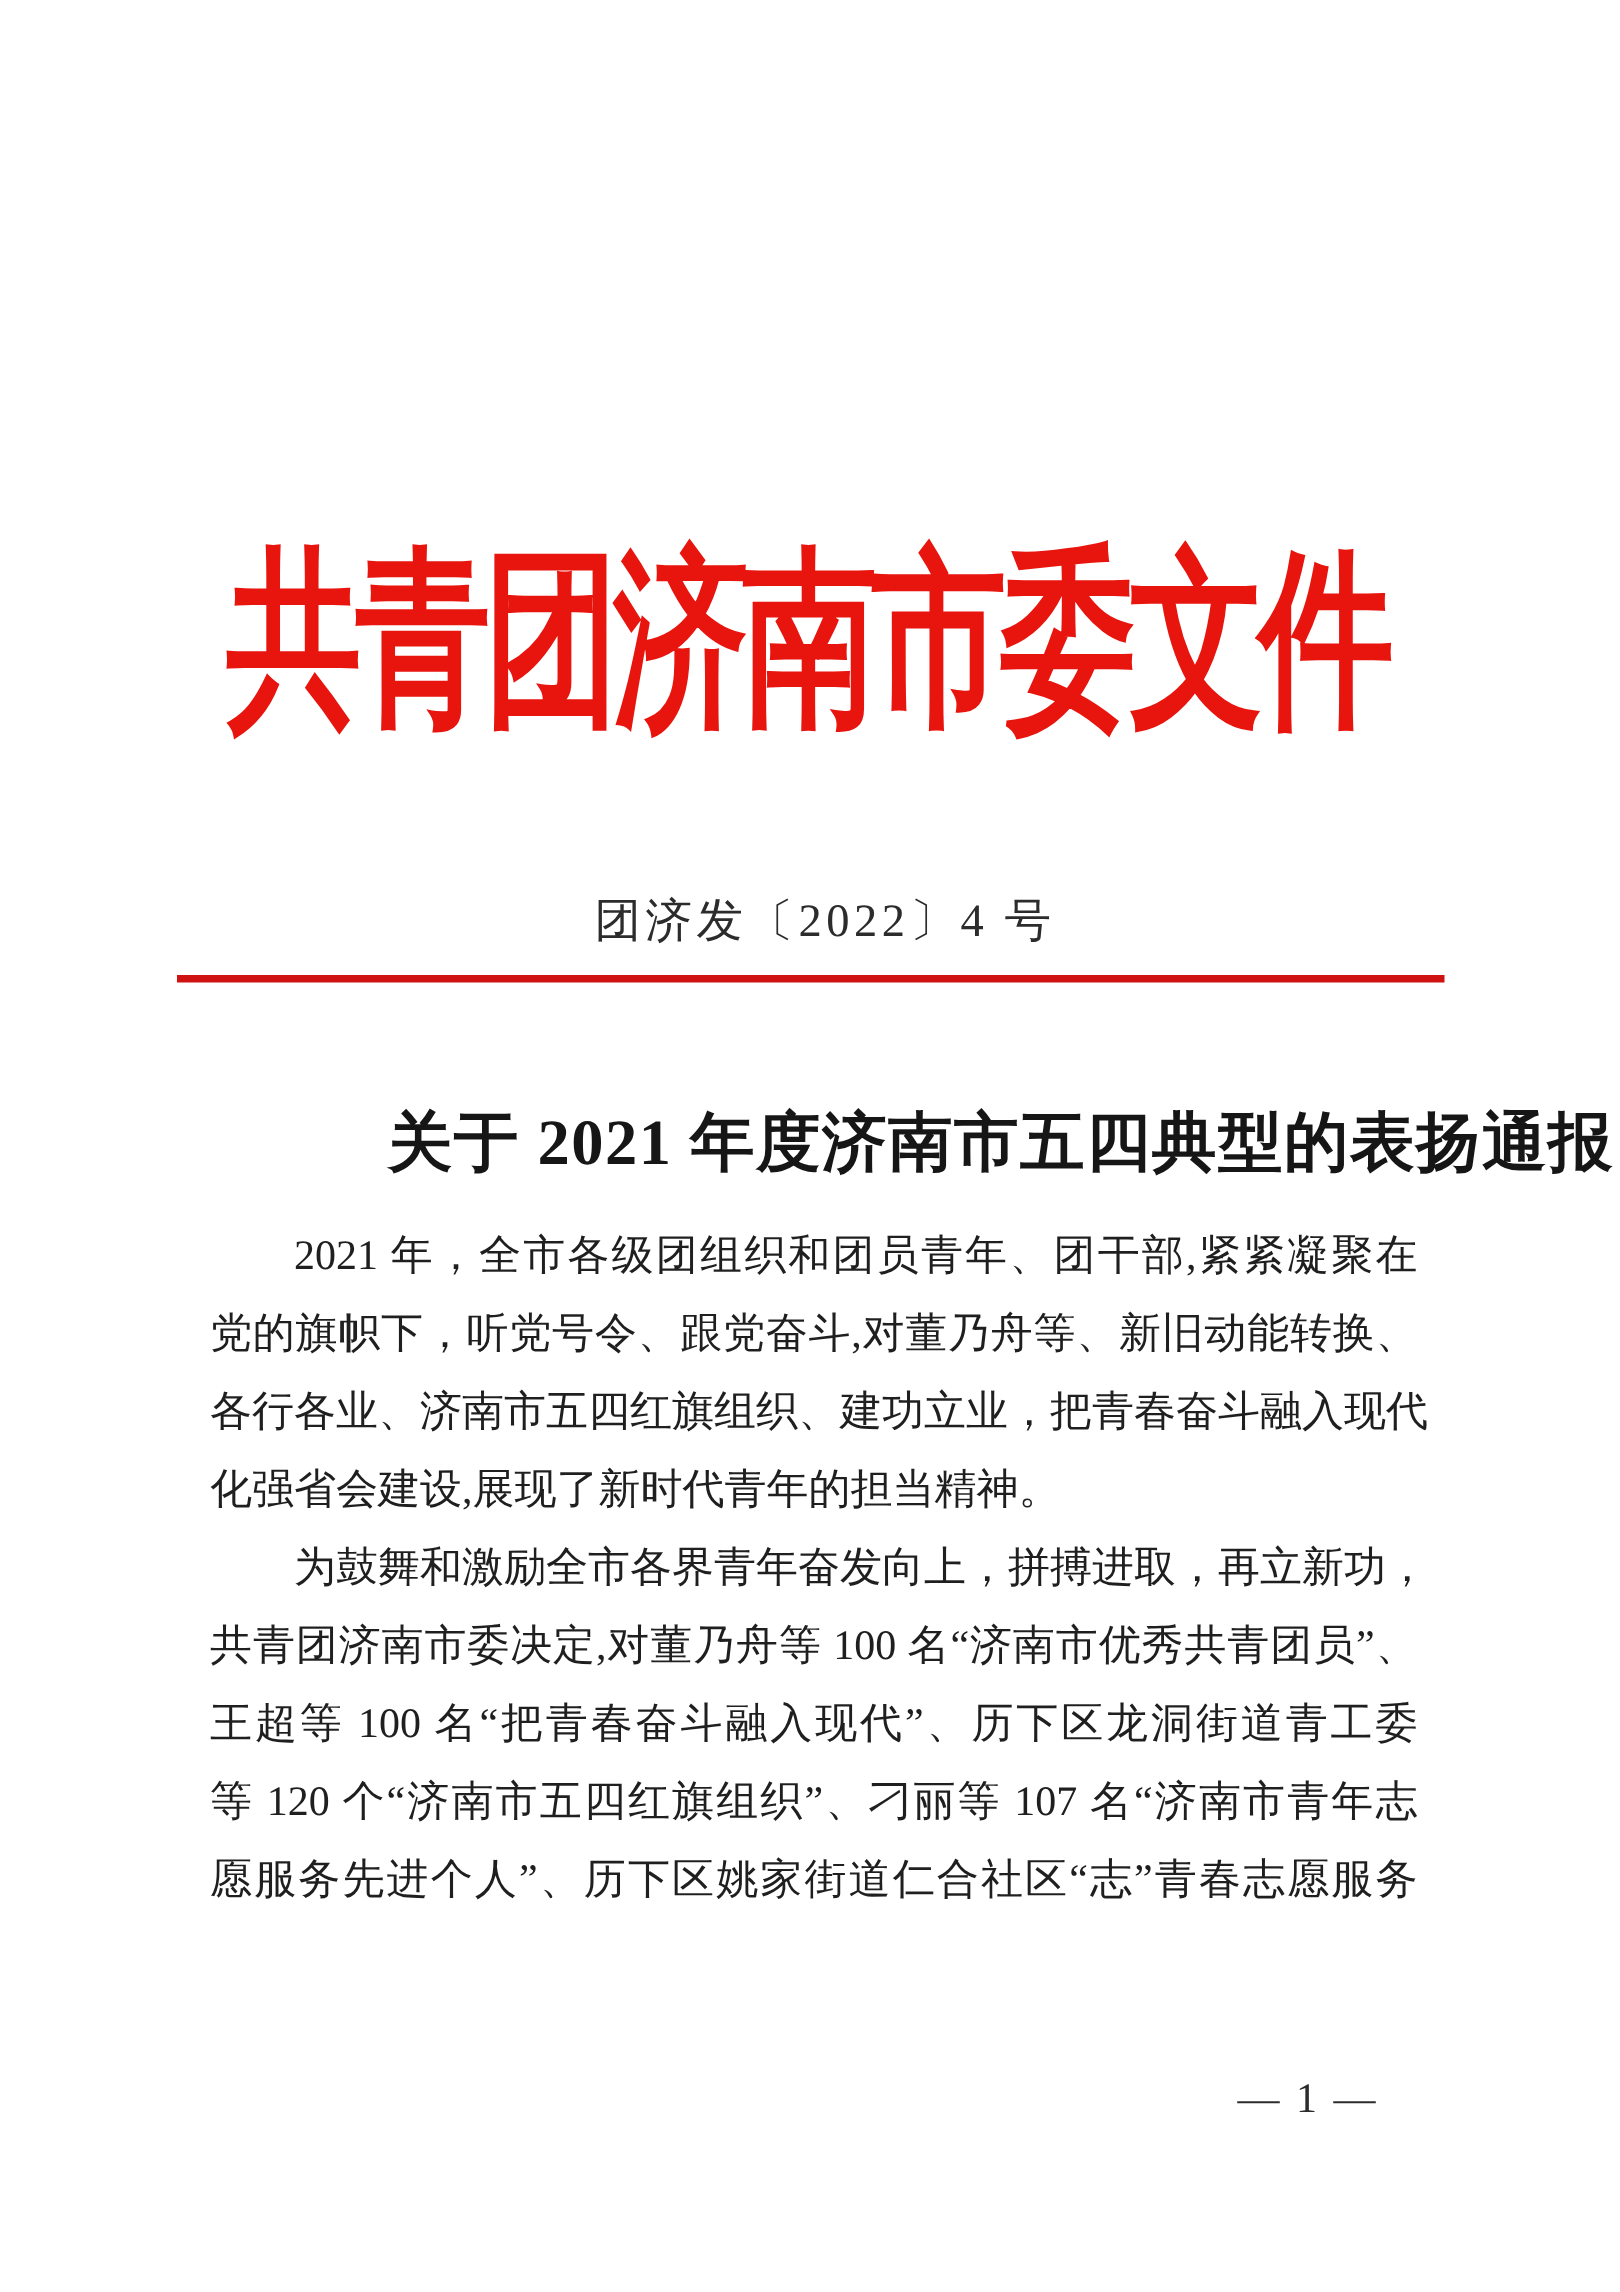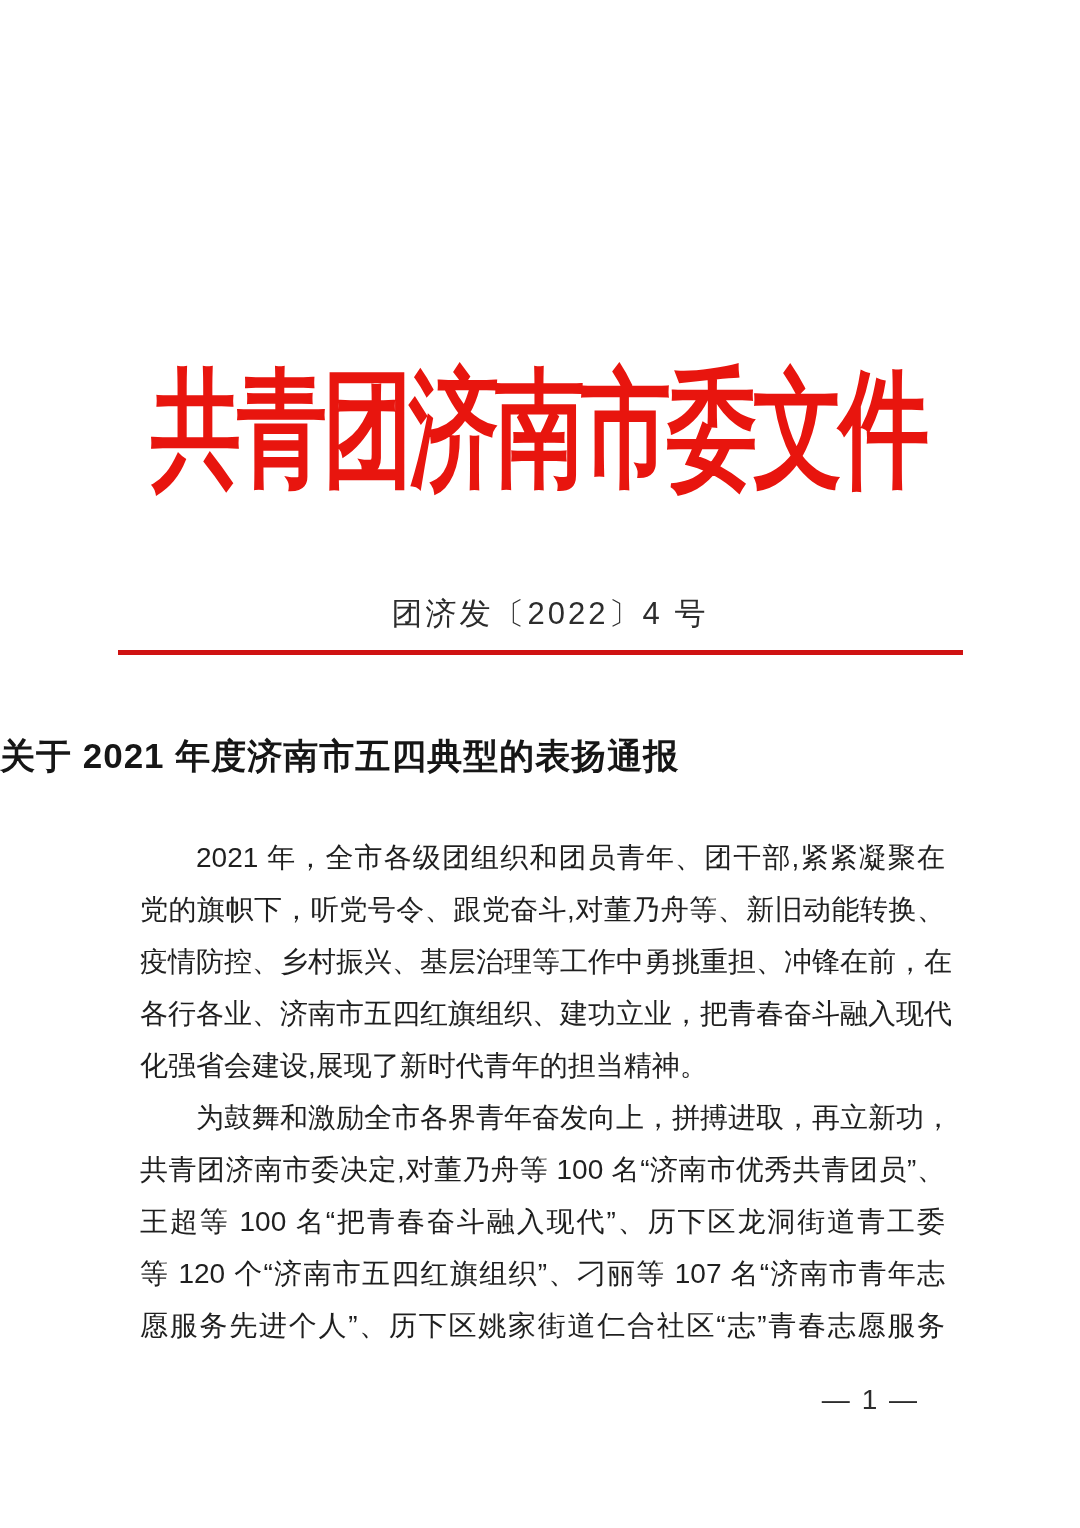--- a/index.html
+++ b/index.html
@@ -6,21 +6,21 @@
     margin: 0;
     padding: 0;
     background: #ffffff;
   }
   .page {
     position: relative;
     width: 1076px;
     height: 1528px;
     background: #ffffff;
     overflow: hidden;
-    font-family: Liberation Sans, sans-serif;
+    font-family: Liberation Serif, serif;
   }
   .red-title {
     position: absolute;
     top: 358px;
     left: 0;
     width: 100%;
     text-align: center;
     font-size: 90px;
     font-weight: bold;
     color: #e8150e;
@@ -46,29 +46,29 @@
     left: 118px;
     width: 845px;
     height: 5px;
     background: #cf1212;
   }
   .notice-title {
     position: absolute;
     top: 733px;
     left: 0;
     width: 100%;
-    text-align: left;
-    font-size: 35px;
+    text-align: right;
+    font-size: 43px;
     font-weight: bold;
     color: #161616;
     letter-spacing: 1px;
   }
   .body-text {
     position: absolute;
-    top: 832px;
+    top: 812px;
     left: 140px;
     width: 805px;
     color: #1f1f1f;
   }
   .line {
     font-size: 28px;
     line-height: 52px;
     height: 52px;
     text-align: justify;
     text-align-last: justify;
@@ -100,21 +100,20 @@
   <div class="doc-number">团济发〔2022〕4 号</div>
 
   <div class="red-rule"></div>
 
   <div class="notice-title">关于 2021 年度济南市五四典型的表扬通报</div>
 
   <div class="body-text">
     <div>
       <div class="line indent">2021 年，全市各级团组织和团员青年、团干部,紧紧凝聚在</div>
       <div class="line">党的旗帜下，听党号令、跟党奋斗,对董乃舟等、新旧动能转换、</div>
-      <div class="line">疫情防控、乡村振兴、基层治理等工作中勇挑重担、冲锋在前，在</div>
       <div class="line">各行各业、济南市五四红旗组织、建功立业，把青春奋斗融入现代</div>
       <div class="line para-end">化强省会建设,展现了新时代青年的担当精神。</div>
     </div>
     <div>
       <div class="line indent">为鼓舞和激励全市各界青年奋发向上，拼搏进取，再立新功，</div>
       <div class="line">共青团济南市委决定,对董乃舟等 100 名“济南市优秀共青团员”、</div>
       <div class="line">王超等 100 名“把青春奋斗融入现代”、历下区龙洞街道青工委</div>
       <div class="line">等 120 个“济南市五四红旗组织”、刁丽等 107 名“济南市青年志</div>
       <div class="line">愿服务先进个人”、历下区姚家街道仁合社区“志”青春志愿服务</div>
     </div>

